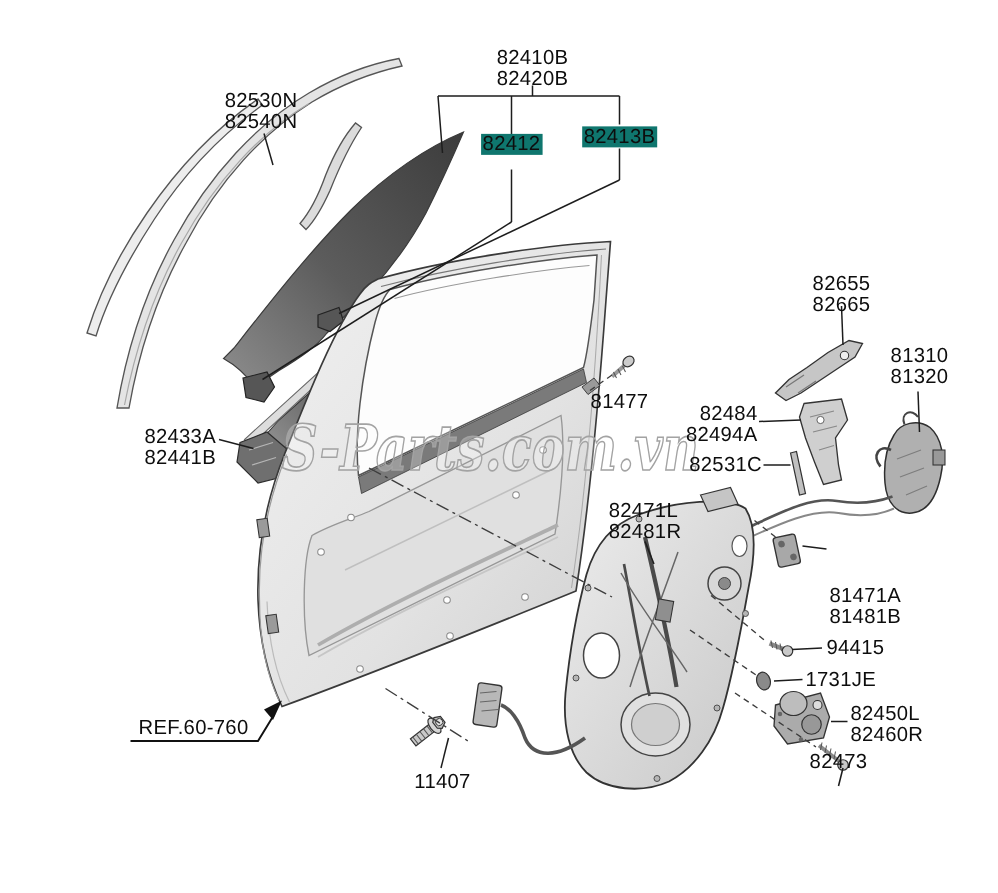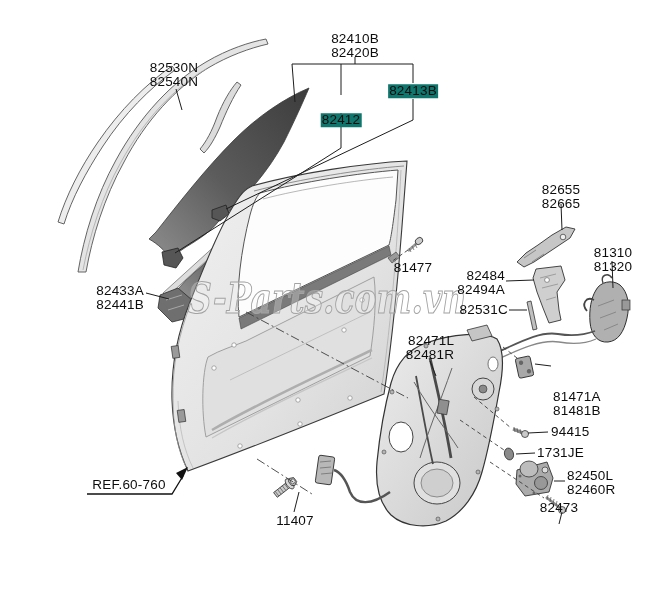--- a/index.html
+++ b/index.html
@@ -1,20 +1,20 @@
 <!DOCTYPE html>
 <html><head>
 <meta charset="utf-8">
 <style>
   html,body{margin:0;padding:0;background:#fff;}
   .stage{position:relative;width:665px;height:595px;background:#fff;overflow:hidden;
          font-family:"Liberation Sans",sans-serif;}
   .stage svg{position:absolute;left:0;top:0;}
   .lbl{position:absolute;transform:translate(-50%,-50%);font:13.5px/13.5px "Liberation Sans",sans-serif;
-       color:#0d0d0d;text-align:right;white-space:nowrap;letter-spacing:.2px;}
+       color:#0d0d0d;text-align:left;white-space:nowrap;letter-spacing:.2px;}
   .lbl span{display:block;}
   .lbl.ra{transform:none;text-align:right;}
   .lbl.la{transform:none;text-align:left;}
   .lbl.bg span{background:#0f766e;padding:0 1px;}
 </style>
 </head>
 <body>
 
 <div class="stage">
 
@@ -225,35 +225,35 @@
 </svg>
 
   <div class="lbl" style="left:174px;top:74px;">
     <span>82530N</span>
       <span>82540N</span>
   </div>
   <div class="lbl" style="left:355px;top:45px;">
     <span>82410B</span>
       <span>82420B</span>
   </div>
-  <div class="lbl bg" style="left:341px;top:120px;">
+  <div class="lbl bg" style="left:341px;top:96px;">
     <span>82412</span>
   </div>
   <div class="lbl bg" style="left:413px;top:91px;">
     <span>82413B</span>
   </div>
   <div class="lbl ra" style="right:521px;top:284px;">
     <span>82433A</span>
       <span>82441B</span>
   </div>
   <div class="lbl" style="left:561px;top:196px;">
     <span>82655</span>
       <span>82665</span>
   </div>
-  <div class="lbl" style="left:613px;top:259px;">
+  <div class="lbl" style="left:613px;top:244px;">
     <span>81310</span>
       <span>81320</span>
   </div>
   <div class="lbl" style="left:413px;top:268px;">
     <span>81477</span>
   </div>
   <div class="lbl ra" style="right:160px;top:269px;">
     <span>82484</span>
       <span>82494A</span>
   </div>

